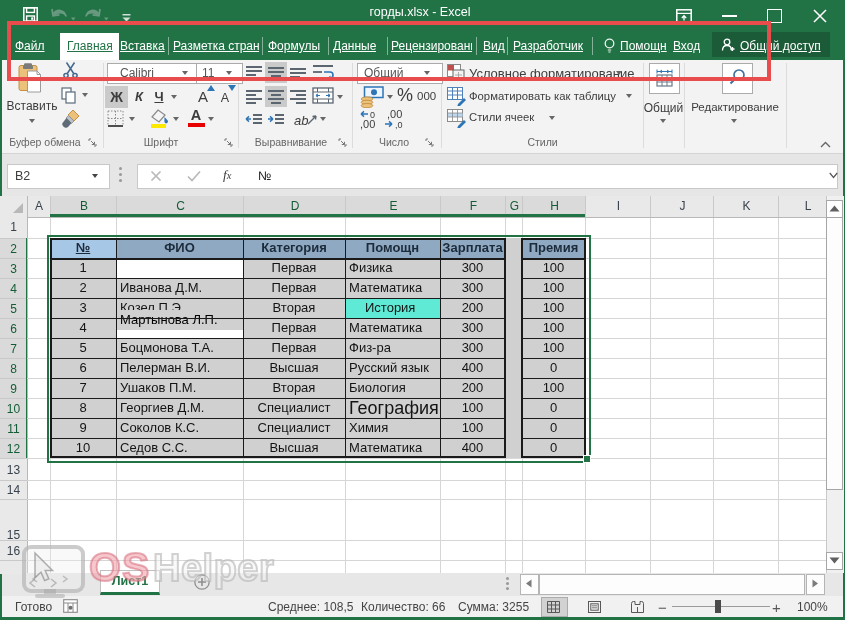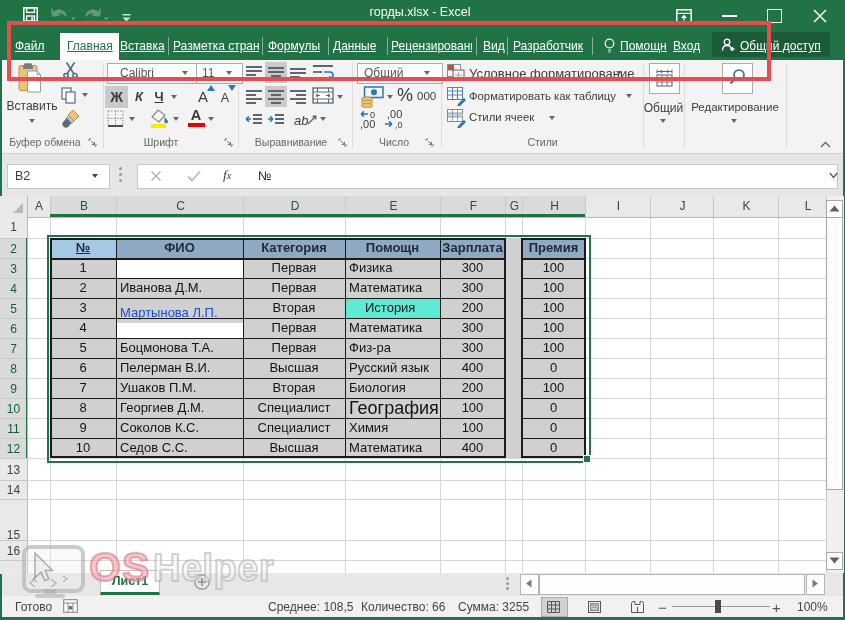--- a/index.html
+++ b/index.html
@@ -440,21 +440,21 @@
   <div class="ab" style="left:505px;top:278px;width:17px;height:20px;background:#d0d0d0;border-bottom:1px solid #dadada;"></div>
   <div class="ab" style="left:522px;top:278px;width:63px;height:20px;background:#d0d0d0;font-size:13px;color:#141414;text-align:center;line-height:20px;">100</div>
   <div class="ab" style="left:50px;top:298px;width:66px;height:20px;background:#d0d0d0;font-size:13px;color:#141414;text-align:center;line-height:20px;">3</div>
   <div class="ab" style="left:116px;top:298px;width:127px;height:20px;background:#d0d0d0;font-size:13px;color:#141414;text-align:left;line-height:20px;padding-left:4px;box-sizing:border-box;">Козел П.Э.</div>
   <div class="ab" style="left:243px;top:298px;width:102px;height:20px;background:#d0d0d0;font-size:13px;color:#141414;text-align:center;line-height:20px;">Вторая</div>
   <div class="ab" style="left:345px;top:298px;width:95px;height:20px;background:#5eead4;font-size:13px;color:#141414;text-align:left;line-height:20px;padding-left:20px;box-sizing:border-box;">История</div>
   <div class="ab" style="left:440px;top:298px;width:65px;height:20px;background:#d0d0d0;font-size:13px;color:#141414;text-align:center;line-height:20px;">200</div>
   <div class="ab" style="left:505px;top:298px;width:17px;height:20px;background:#d0d0d0;border-bottom:1px solid #dadada;"></div>
   <div class="ab" style="left:522px;top:298px;width:63px;height:20px;background:#d0d0d0;font-size:13px;color:#141414;text-align:center;line-height:20px;">100</div>
   <div class="ab" style="left:50px;top:318px;width:66px;height:20px;background:#d0d0d0;font-size:13px;color:#141414;text-align:center;line-height:20px;">4</div>
-  <div class="ab" style="left:116px;top:303px;width:127px;height:20px;background:#d0d0d0;font-size:13px;color:#1d4ed8;text-align:left;line-height:20px;padding-left:4px;box-sizing:border-box;">Мартынова Л.П.</div>
+  <div class="ab" style="left:116px;top:310px;width:127px;height:20px;background:#d0d0d0;font-size:13px;color:#000000;text-align:left;line-height:20px;padding-left:4px;box-sizing:border-box;">Мартынова Л.П.</div>
   <div class="ab" style="left:243px;top:318px;width:102px;height:20px;background:#d0d0d0;font-size:13px;color:#141414;text-align:center;line-height:20px;">Первая</div>
   <div class="ab" style="left:345px;top:318px;width:95px;height:20px;background:#d0d0d0;font-size:13px;color:#141414;text-align:left;line-height:20px;padding-left:4px;box-sizing:border-box;">Математика</div>
   <div class="ab" style="left:440px;top:318px;width:65px;height:20px;background:#d0d0d0;font-size:13px;color:#141414;text-align:center;line-height:20px;">300</div>
   <div class="ab" style="left:505px;top:318px;width:17px;height:20px;background:#d0d0d0;border-bottom:1px solid #dadada;"></div>
   <div class="ab" style="left:522px;top:318px;width:63px;height:20px;background:#d0d0d0;font-size:13px;color:#141414;text-align:center;line-height:20px;">100</div>
   <div class="ab" style="left:50px;top:338px;width:66px;height:20px;background:#d0d0d0;font-size:13px;color:#141414;text-align:center;line-height:20px;">5</div>
   <div class="ab" style="left:116px;top:338px;width:127px;height:20px;background:#d0d0d0;font-size:13px;color:#141414;text-align:left;line-height:20px;padding-left:4px;box-sizing:border-box;">Боцмонова Т.А.</div>
   <div class="ab" style="left:243px;top:338px;width:102px;height:20px;background:#d0d0d0;font-size:13px;color:#141414;text-align:center;line-height:20px;">Первая</div>
   <div class="ab" style="left:345px;top:338px;width:95px;height:20px;background:#d0d0d0;font-size:13px;color:#141414;text-align:left;line-height:20px;padding-left:4px;box-sizing:border-box;">Физ-ра</div>
   <div class="ab" style="left:440px;top:338px;width:65px;height:20px;background:#d0d0d0;font-size:13px;color:#141414;text-align:center;line-height:20px;">300</div>

